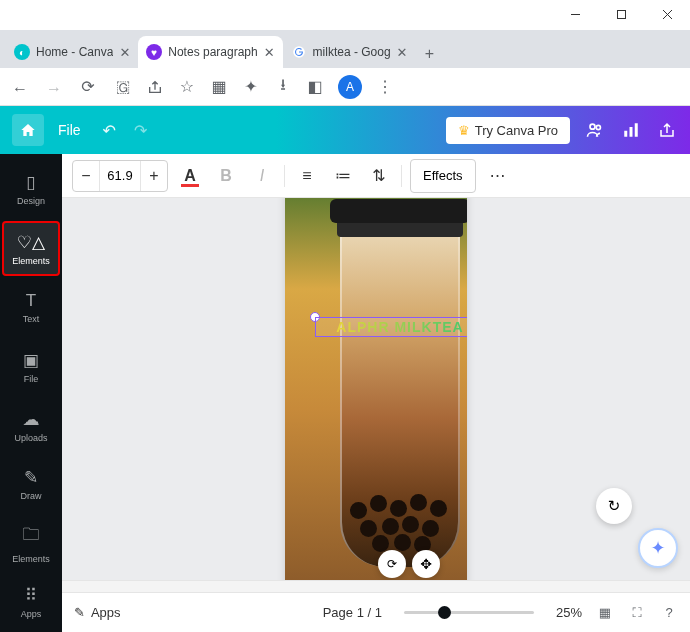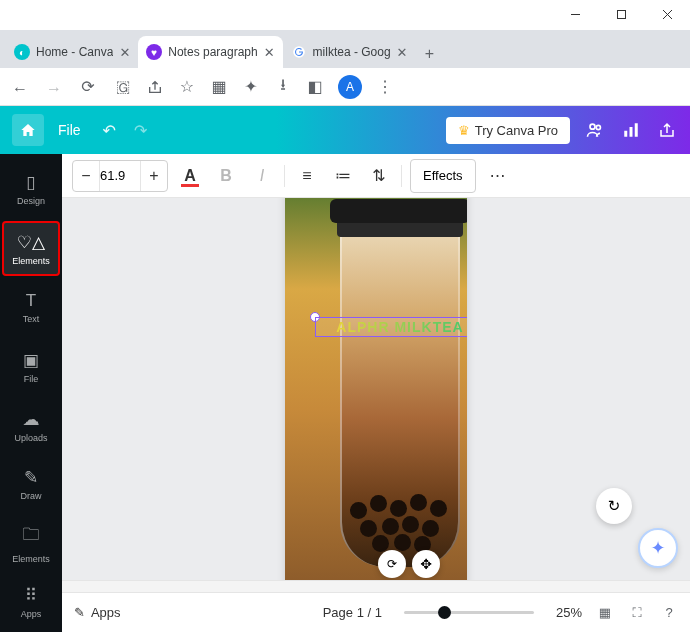--- a/index.html
+++ b/index.html
@@ -52,21 +52,21 @@
   .side-item { width: 58px; height: 56px; display: flex; flex-direction: column; align-items: center; justify-content: center; gap: 3px; color: #a6a9ab; font-size: 9px; border-radius: 4px; margin: 2px 0; }
   .side-item.active { background: #252a2e; color: #fff; border: 2px solid #e00; }
   .side-item .ic { font-size: 17px; }
 
   
   .editor { flex: 1; background: #fff; display: flex; flex-direction: column; position: relative; }
   .toolbar { height: 44px; border-bottom: 1px solid #e5e5e5; display: flex; align-items: center; padding: 0 10px; gap: 8px; }
   .font-sel { width: 140px; height: 32px; border: 1px solid #d0d0d0; border-radius: 4px; display: flex; align-items: center; padding: 0 10px; font-size: 13px; justify-content: space-between; }
   .size-box { display: flex; align-items: center; border: 1px solid #d0d0d0; border-radius: 4px; height: 32px; }
   .size-btn { width: 26px; height: 30px; display: flex; align-items: center; justify-content: center; font-size: 16px; color: #333; }
-  .size-val { width: 42px; text-align: left; font-size: 13px; border: none; border-left: 1px solid #e5e5e5; border-right: 1px solid #e5e5e5; height: 30px; }
+  .size-val { width: 42px; text-align: center; font-size: 13px; border: none; border-left: 1px solid #e5e5e5; border-right: 1px solid #e5e5e5; height: 30px; }
   .tool-ic { width: 28px; height: 28px; display: flex; align-items: center; justify-content: center; font-size: 16px; color: #333; }
   .tool-ic.faded { color: #b8b8b8; }
   .color-a { position: relative; }
   .color-a::after { content: ""; position: absolute; bottom: 3px; left: 5px; right: 5px; height: 3px; background: #e33; }
   .sep { width: 1px; height: 22px; background: #e5e5e5; }
   .effects-btn { height: 32px; padding: 16px 12px; border: 1px solid #d0d0d0; border-radius: 4px; font-size: 13px; display: flex; align-items: center; }
 
   .canvas-wrap { flex: 1; background: #ebecee; display: flex; align-items: center; justify-content: center; position: relative; overflow: hidden; }
   .page { width: 182px; height: 400px; background: #fff; box-shadow: 0 2px 8px rgba(0,0,0,0.15); position: relative; overflow: hidden; }
   .bg-grad { position: absolute; inset: 0; background: linear-gradient(180deg, #5a7a2f 0%, #d9a845 25%, #c78a3a 55%, #8b5a2a 100%); }

